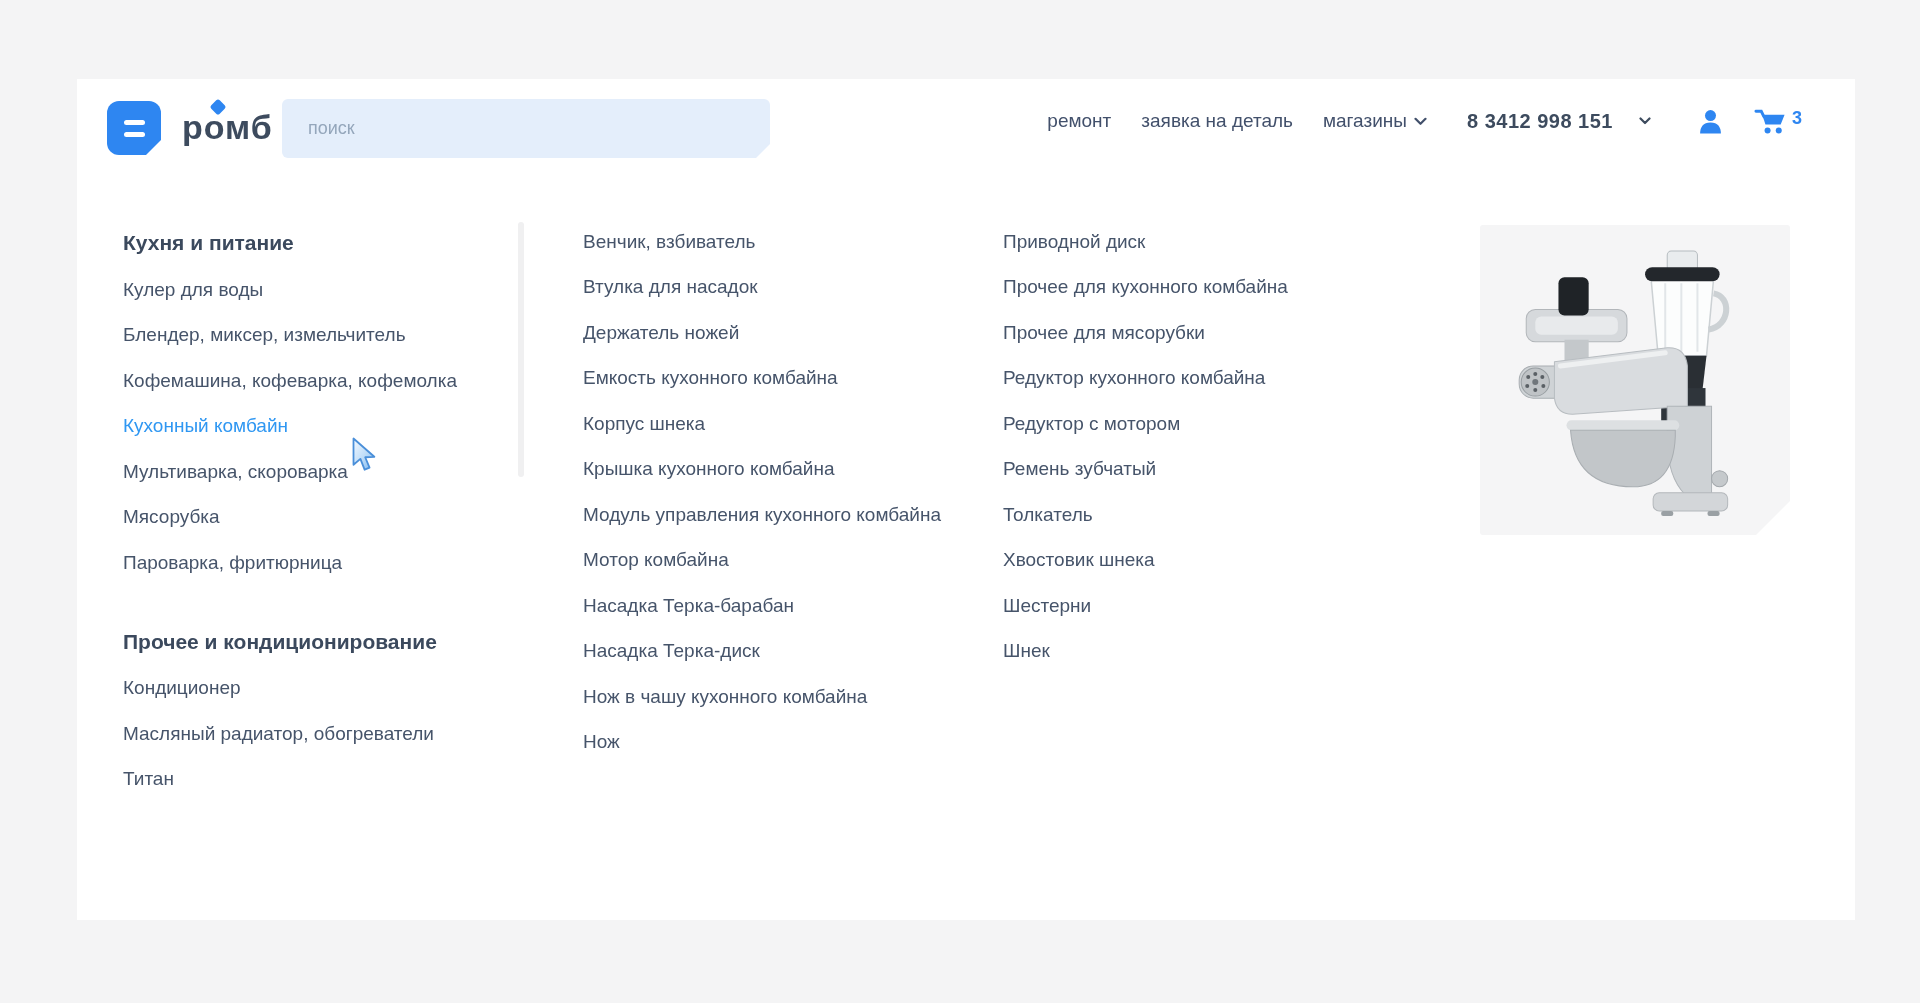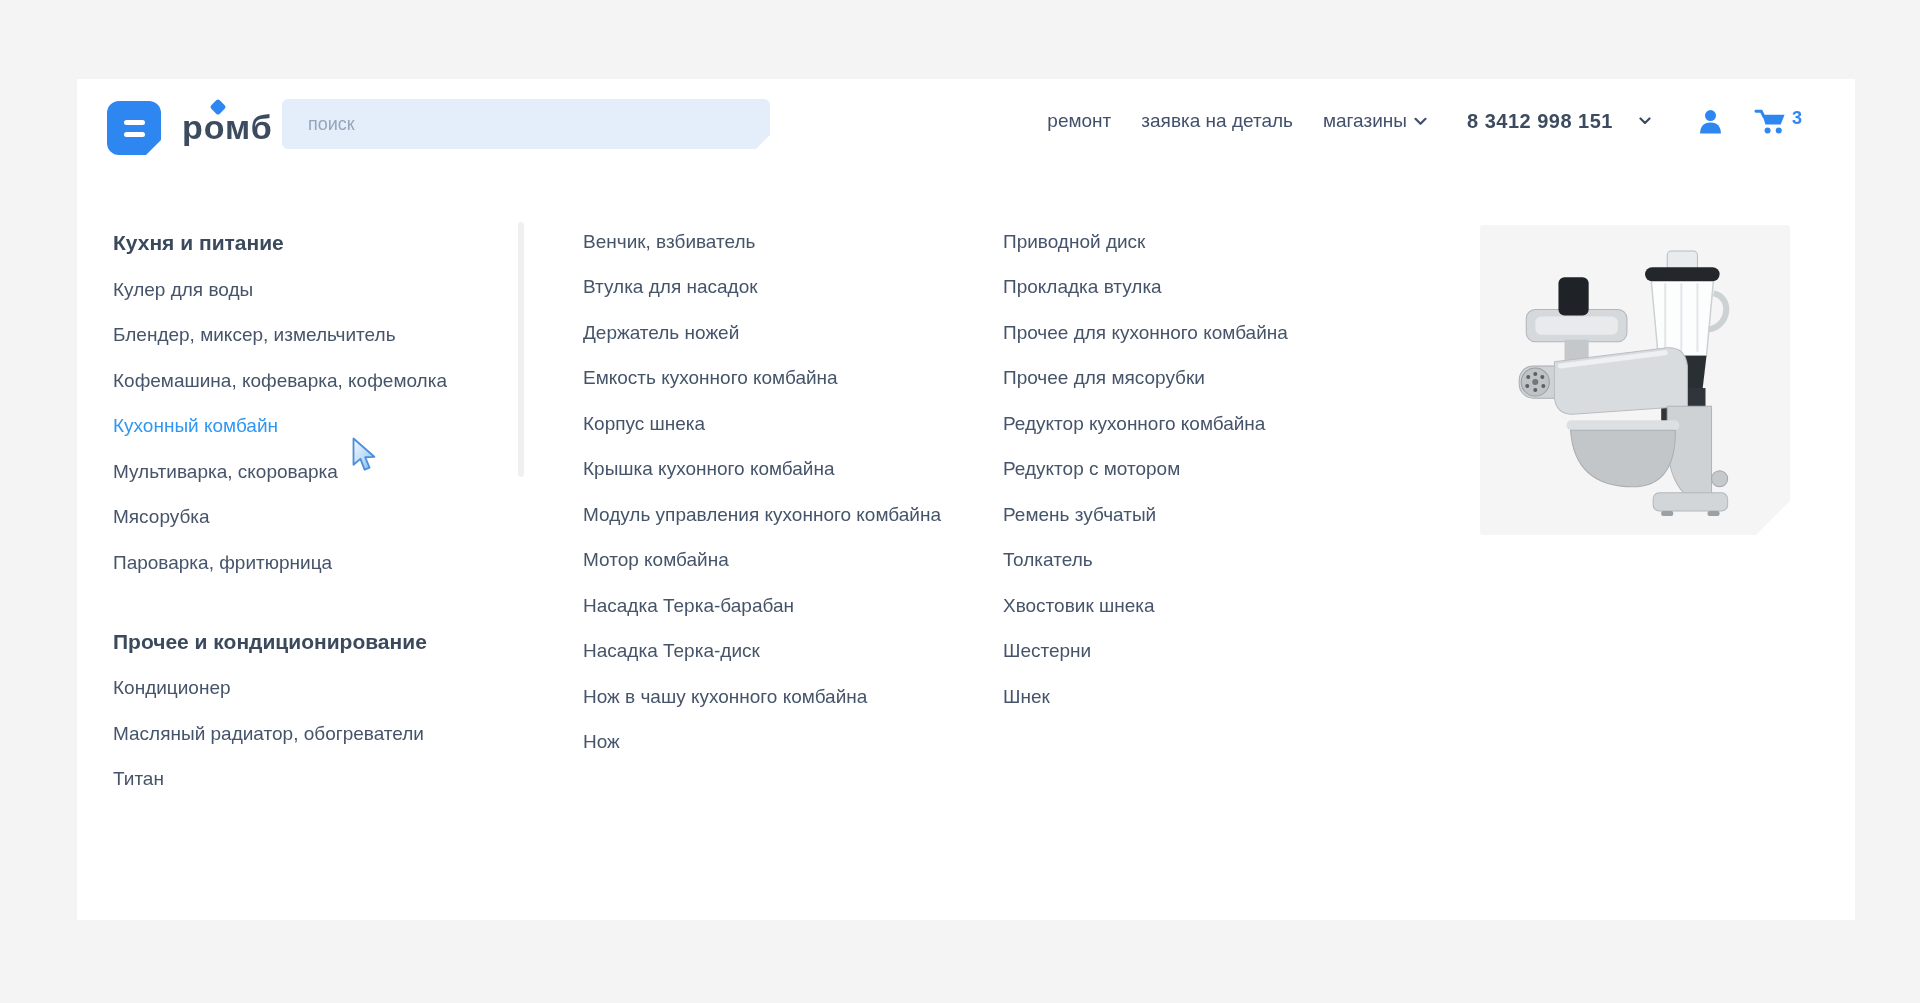--- a/index.html
+++ b/index.html
@@ -28,21 +28,21 @@
   .logo-text {
     font-size:34px; font-weight:800; color:#3d4b5e; letter-spacing:1px;
     line-height:40px; display:block; margin-top:4px;
   }
   .logo-diamond {
     position:absolute; left:30px; top:-2px; width:12px; height:12px;
     background:#2e86f1; border-radius:2.5px; transform:rotate(45deg);
   }
 
   .search {
-    position:absolute; left:205px; top:20px; width:488px; height:50px;
+    position:absolute; left:205px; top:20px; width:488px; height:59px;
     background:#e4eefb; border:none; outline:none;
     border-radius:6px;
     clip-path:polygon(0 0,100% 0,100% calc(100% - 14px),calc(100% - 14px) 100%,0 100%);
     font-size:18px; color:#3d4b5e; padding:0 26px;
     font-family:"Liberation Sans","DejaVu Sans",sans-serif;
   }
   .search::placeholder { color:#94a6bb; }
 
   .header-right {
     position:absolute; right:53px; top:12px; height:60px;
@@ -66,21 +66,21 @@
   .col { position:absolute; list-style:none; }
   .menu-link {
     height:45.5px; display:flex; align-items:center;
     font-size:19px; color:#46546a; cursor:pointer; white-space:nowrap;
   }
   .menu-link.active { color:#2f97f2; }
   .section-title {
     font-size:21px; font-weight:700; color:#3b495d;
     height:28px; display:flex; align-items:center; margin-bottom:10px; white-space:nowrap;
   }
-  .col-categories { left:36px; top:150px; }
+  .col-categories { left:46px; top:150px; }
   .cat-section-2 { margin-top:42px; }
   ul[data-list] { list-style:none; }
 
   .divider {
     position:absolute; left:441px; top:143px; width:6px; height:255px;
     background:#f0f0f1; border-radius:3px;
   }
   .col-sub-1 { left:506px; top:140px; }
   .col-sub-2 { left:926px; top:140px; }
 
@@ -263,23 +263,20 @@
         <span>Нож</span>
       </li>
     </ul>
 
   <ul class="col col-sub-2" data-list="menu.subcategories_col2">
 
       <li class="menu-link">
         <span>Приводной диск</span>
       </li>
 
-      <li class="menu-link">
-        <span>Прокладка втулка</span>
-      </li>
 
       <li class="menu-link">
         <span>Прочее для кухонного комбайна</span>
       </li>
 
       <li class="menu-link">
         <span>Прочее для мясорубки</span>
       </li>
 
       <li class="menu-link">

